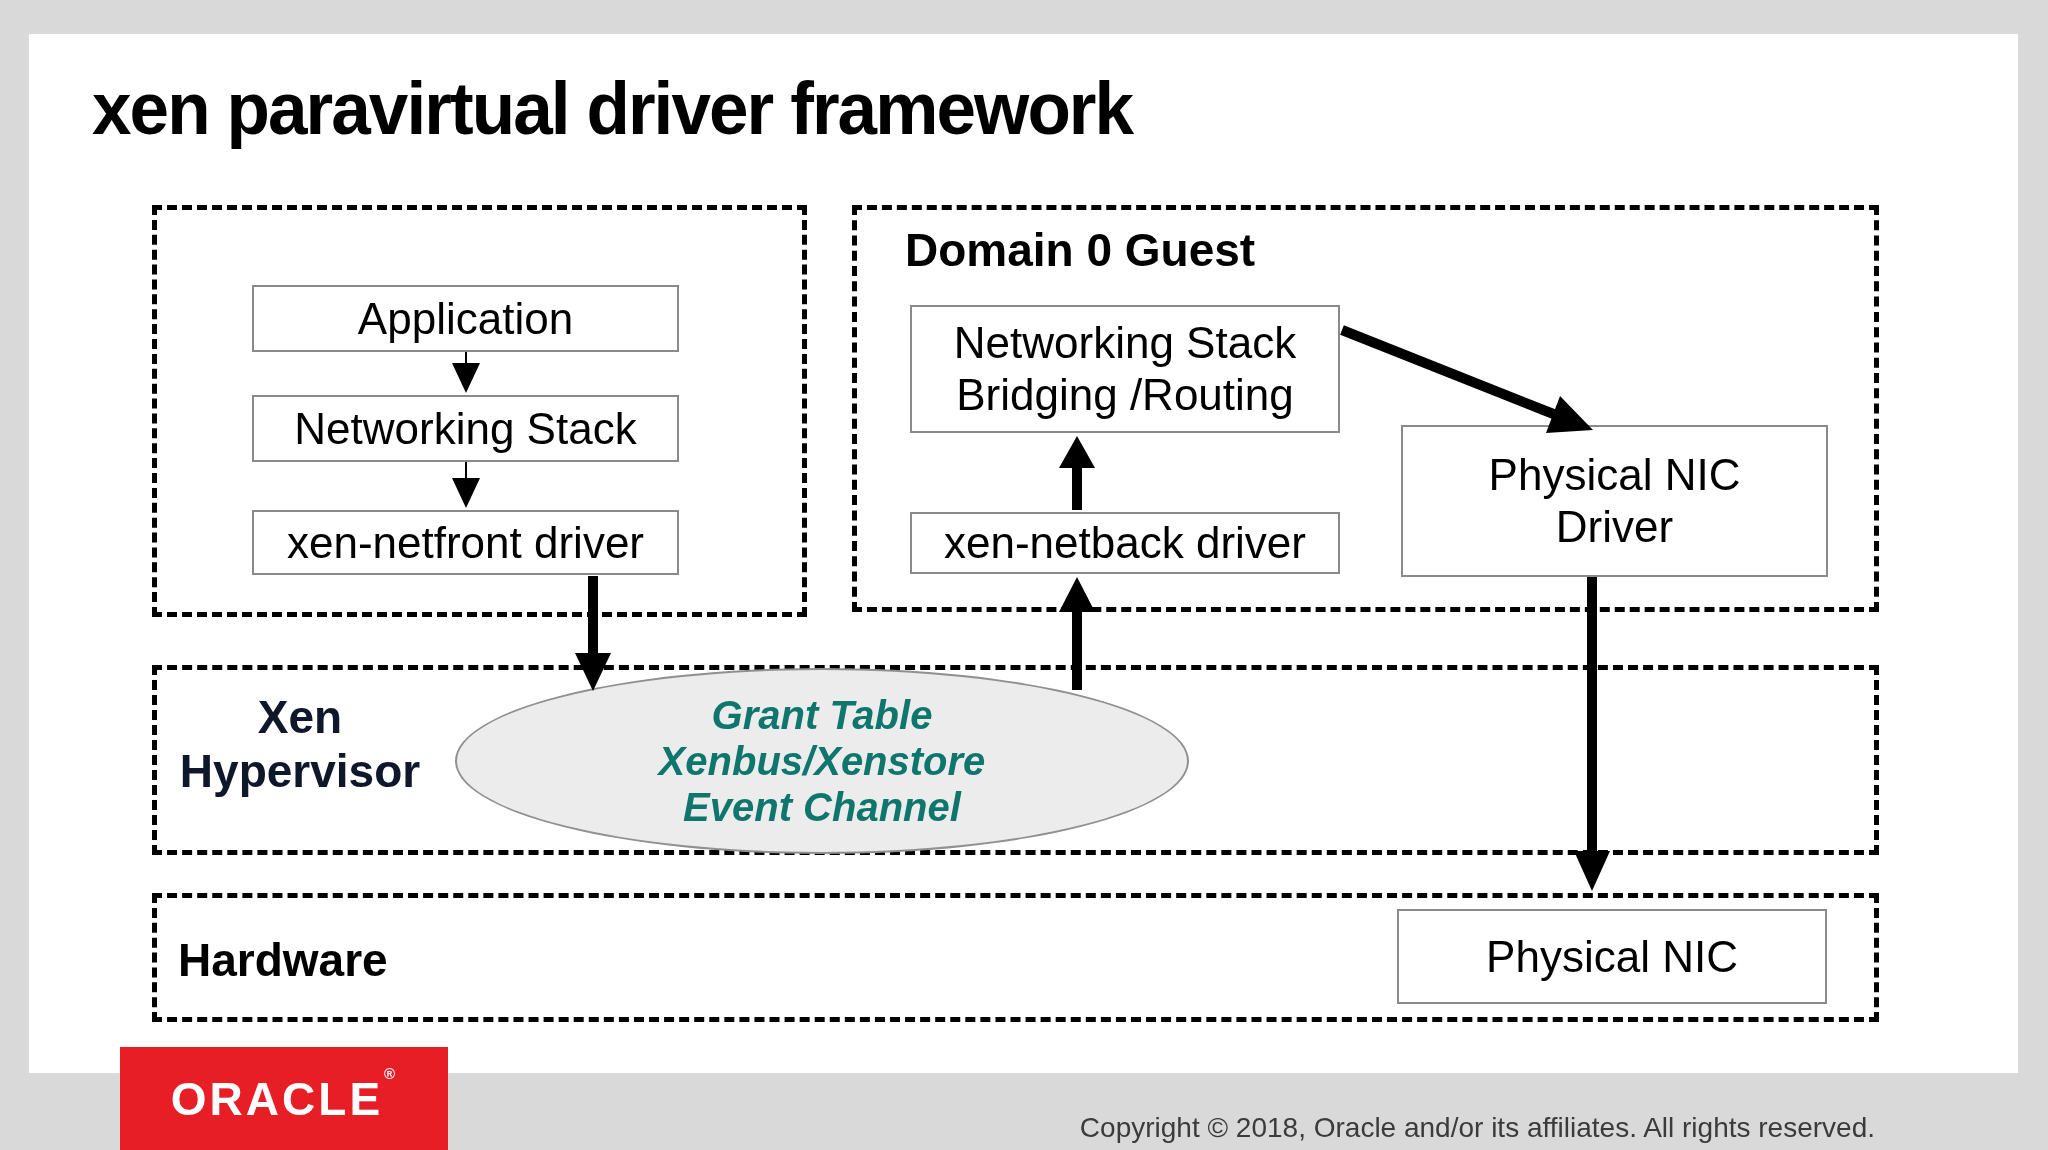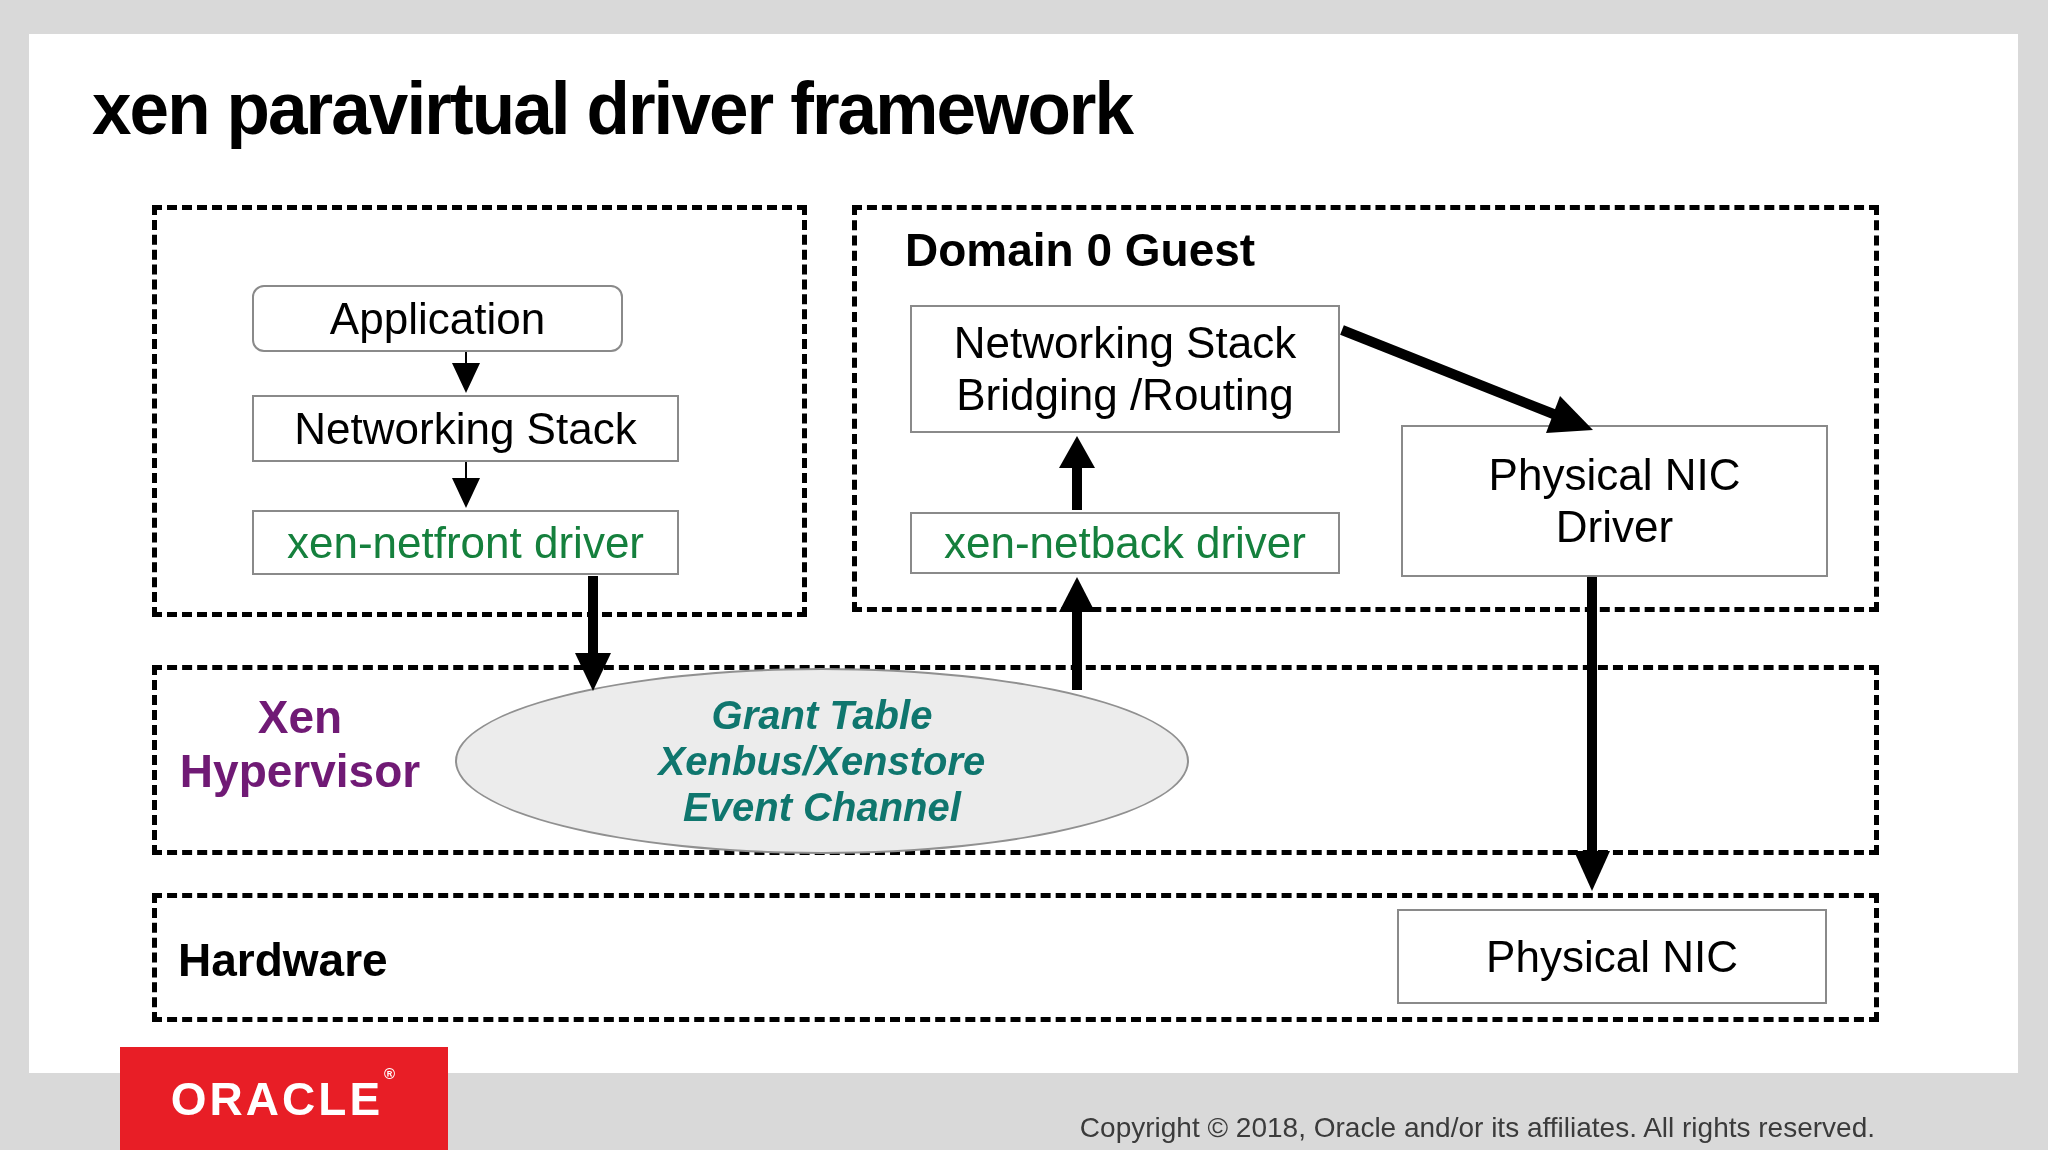--- a/index.html
+++ b/index.html
@@ -13,33 +13,33 @@
     font-size:74px;font-weight:bold;color:#000;letter-spacing:-2px;
     transform:scaleX(0.96);transform-origin:left top;white-space:nowrap;
   }
   .dashedbox{position:absolute;border:5px dashed #000;box-sizing:border-box;background:transparent;}
   .zone-label{position:absolute;font-size:46px;font-weight:bold;color:#000;white-space:nowrap;line-height:1.15;}
   .node{
     position:absolute;border:2px solid #8a8a8a;background:#fff;box-sizing:border-box;
     display:flex;align-items:center;justify-content:center;text-align:center;
     font-size:44px;color:#000;line-height:1.18;
   }
-  .node.blue{color:#15803d;}
+  .node.blue{color:#000000;}
   .ellipse{
     position:absolute;left:455px;top:668px;width:734px;height:186px;
     background:#ececec;border:2px solid #909090;border-radius:50%;box-sizing:border-box;
     display:flex;flex-direction:column;align-items:center;justify-content:center;
   }
   .ellipse .red-line{
     color:#0f766e;font-size:40px;font-weight:bold;font-style:italic;
     line-height:46px;text-align:center;white-space:nowrap;
   }
   #arrow-layer{position:absolute;left:0;top:0;width:2048px;height:1150px;pointer-events:none;z-index:6;}
   .hyp-label{position:absolute;left:165px;top:690px;width:270px;text-align:center;
-    font-size:46px;font-weight:bold;line-height:54px;color:#701a75;}
+    font-size:46px;font-weight:bold;line-height:54px;color:#0f172a;}
   .logo{
     position:absolute;left:120px;top:1047px;width:328px;height:103px;background:#e81e26;
     display:flex;align-items:center;justify-content:center;z-index:7;
   }
   .logo .logotype{
     color:#fff;font-size:46px;font-weight:bold;letter-spacing:3px;white-space:nowrap;
   }
   .logo sup{font-size:15px;vertical-align:top;line-height:1;position:relative;top:-6px;left:1px;}
   .copyright{
     position:absolute;top:1112px;right:173px;font-size:28px;color:#3b3b3b;white-space:nowrap;z-index:7;
@@ -49,21 +49,21 @@
 </head>
 <body>
 
 <div id="canvas">
 
   <div class="slide"></div>
 
   <div class="title">xen paravirtual driver framework</div>
 
   <div class="dashedbox z1" style="left:152px;top:205px;width:655px;height:412px;"></div>
-  <div class="node z3" style="left:252px;top:285px;width:371px;height:67px;border-radius:12px;">
+  <div class="node z3" style="left:252px;top:285px;width:427px;height:67px;">
     <span>Application</span>
   </div>
   <div class="node z3" style="left:252px;top:395px;width:427px;height:67px;">
     <span>Networking Stack</span>
   </div>
   <div class="node blue z3" style="left:252px;top:510px;width:427px;height:65px;">
     <span>xen-netfront driver</span>
   </div>
 
   <div class="dashedbox z1" style="left:852px;top:205px;width:1027px;height:407px;"></div>

